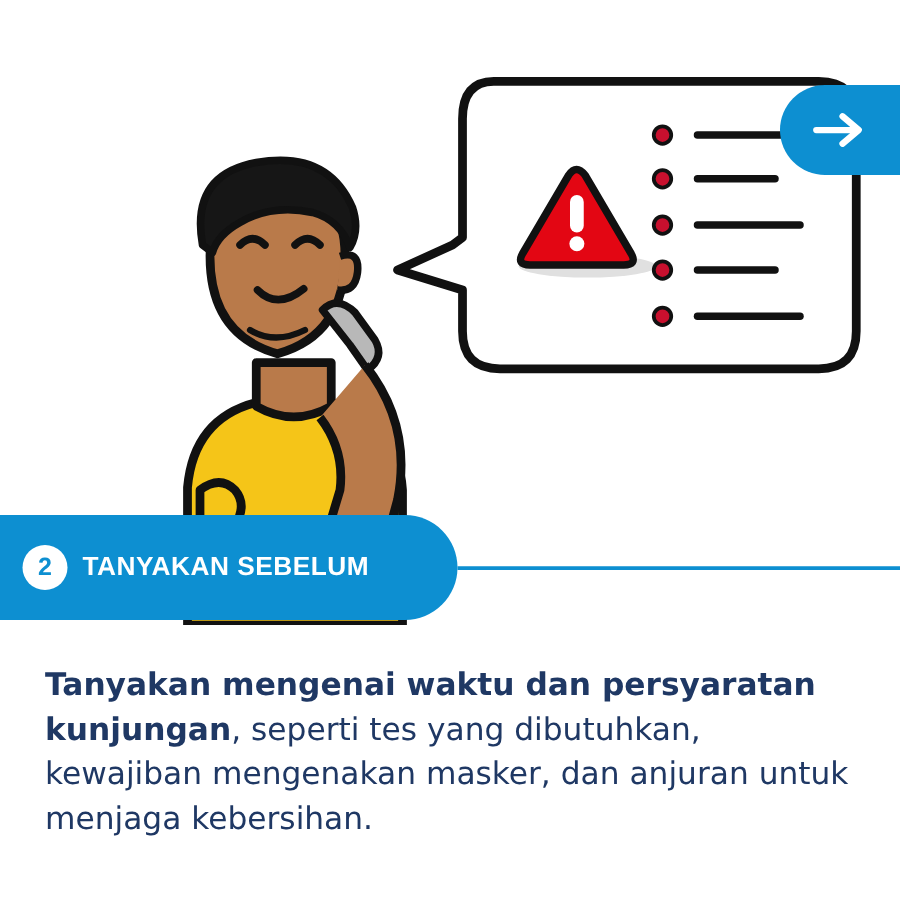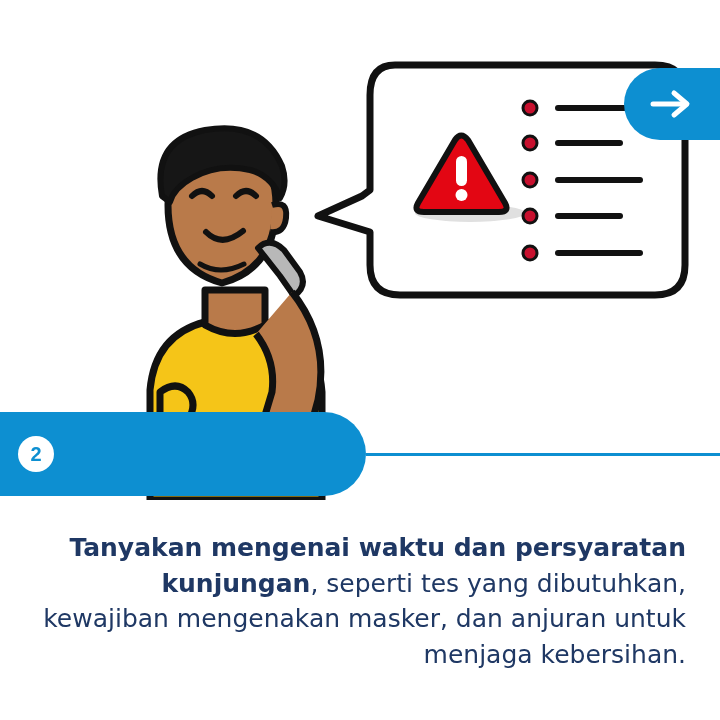--- a/index.html
+++ b/index.html
@@ -102,21 +102,20 @@
   
   .body-copy {
     position: absolute;
     left: 36px;
     top: 505px;
     width: 650px;
     color: #1f3864;
     font-size: 25px;
     line-height: 1.42;
     font-family: "DejaVu Sans", sans-serif;
-    text-align: right;
   }
   .body-copy .lead {
     font-weight: bold;
   }
 </style>
 </head>
 <body>
 
 <div class="card">
 
@@ -185,20 +184,21 @@
       <svg width="44" height="30" viewBox="0 0 44 30" xmlns="http://www.w3.org/2000/svg">
         <line x1="3" y1="15" x2="36" y2="15" stroke="#ffffff" stroke-width="5" stroke-linecap="round"></line>
         <polyline points="24,4 37,15 24,26" fill="none" stroke="#ffffff" stroke-width="5" stroke-linecap="round" stroke-linejoin="round"></polyline>
       </svg>
     </span>
   </div>
 
   <div class="step-banner">
     <div class="step-number">2</div>
     <div class="step-title">
+      <div>TANYAKAN SEBELUM</div>
     </div>
   </div>
   <div class="banner-rule"></div>
 
   <p class="body-copy">
     <span class="lead">Tanyakan mengenai waktu dan persyaratan kunjungan</span><span>, seperti tes yang dibutuhkan, kewajiban mengenakan masker, dan anjuran untuk menjaga kebersihan.</span>
   </p>
 
 </div>
 

